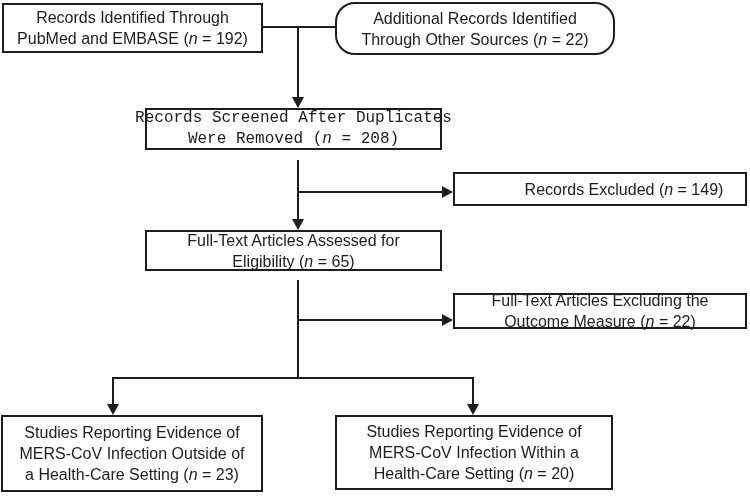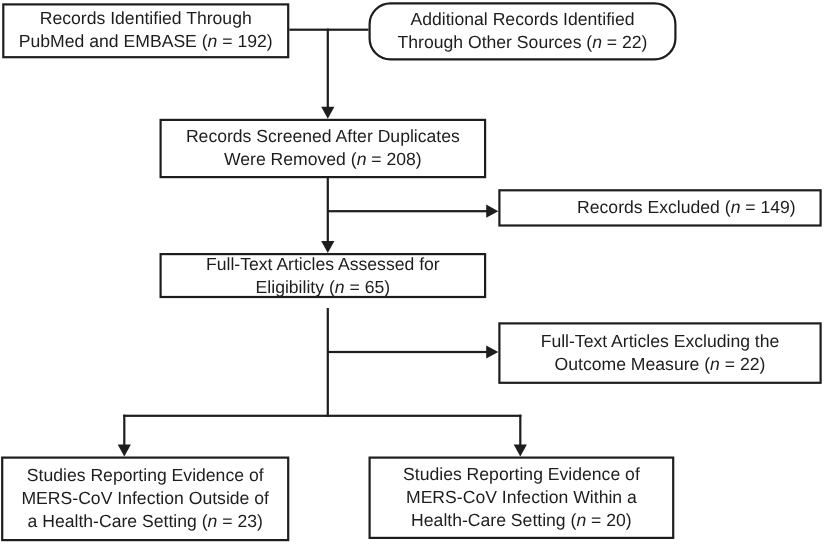--- a/index.html
+++ b/index.html
@@ -46,33 +46,33 @@
 <div class="canvas">
 
   <div class="box" style="left:2px; top:3px; width:261px; height:50px;">
     <span class="box-text">Records Identified Through<br>PubMed and EMBASE (<i>n</i> = 192)</span>
   </div>
 
   <div class="box" style="left:335px; top:2px; width:280px; height:53px;border-radius:20px;">
     <span class="box-text">Additional Records Identified<br>Through Other Sources (<i>n</i> = 22)</span>
   </div>
 
-  <div class="box" style="left:145px; top:108px; width:297px; height:54px;">
+  <div class="box" style="left:145px; top:108px; width:297px; height:42px;font-family:Liberation Mono, monospace;">
     <span class="box-text">Records Screened After Duplicates<br>Were Removed (<i>n</i> = 208)</span>
   </div>
 
   <div class="box" style="left:453px; top:172px; width:294px; height:34px;padding-left:48px;">
     <span class="box-text">Records Excluded (<i>n</i> = 149)</span>
   </div>
 
   <div class="box" style="left:145px; top:230px; width:297px; height:41px;">
     <span class="box-text">Full-Text Articles Assessed for<br>Eligibility (<i>n</i> = 65)</span>
   </div>
 
-  <div class="box" style="left:453px; top:293px; width:294px; height:56px;">
+  <div class="box" style="left:453px; top:293px; width:294px; height:36px;">
     <span class="box-text">Full-Text Articles Excluding the<br>Outcome Measure (<i>n</i> = 22)</span>
   </div>
 
   <div class="box" style="left:1px; top:415px; width:262px; height:77px;">
     <span class="box-text">Studies Reporting Evidence of<br>MERS-CoV Infection Outside of<br>a Health-Care Setting (<i>n</i> = 23)</span>
   </div>
 
   <div class="box" style="left:335px; top:415px; width:278px; height:75px;">
     <span class="box-text">Studies Reporting Evidence of<br>MERS-CoV Infection Within a<br>Health-Care Setting (<i>n</i> = 20)</span>
   </div>

